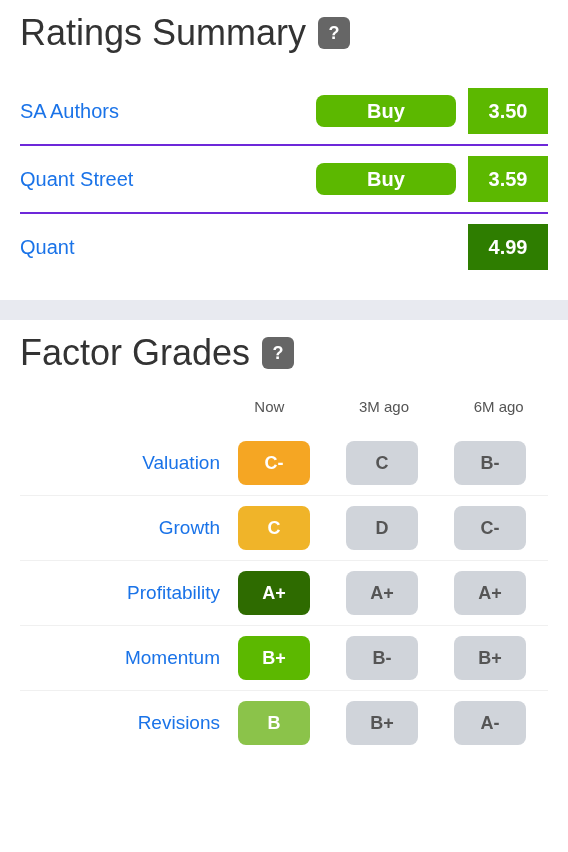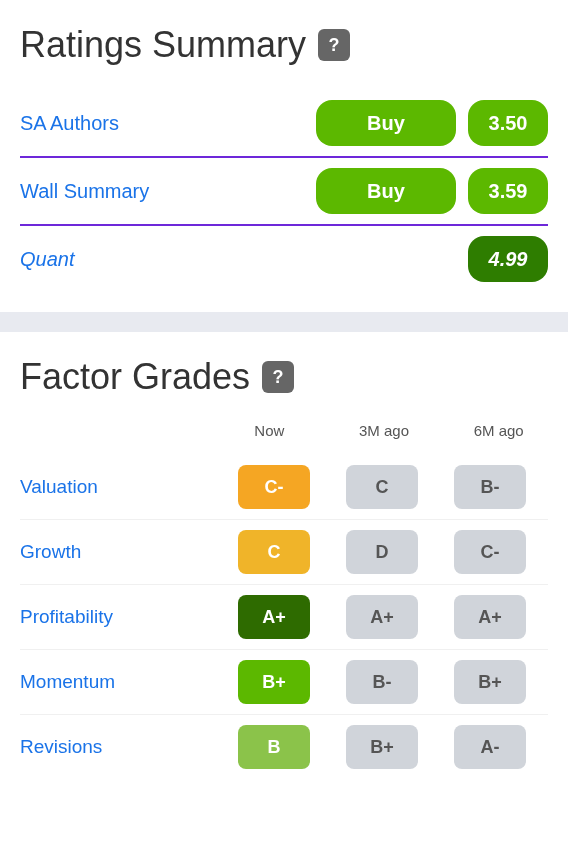--- a/index.html
+++ b/index.html
@@ -5,21 +5,21 @@
     * { box-sizing: border-box; margin: 0; padding: 0; }
     body {
       font-family: -apple-system, BlinkMacSystemFont, 'Segoe UI', Arial, sans-serif;
       background: #ffffff;
       width: 568px;
       min-height: 852px;
       color: #333;
     }
 
     .section {
-      padding: 24px 20px 20px 20px;
+      padding: 12px 20px 20px 20px;
     }
 
     .section-divider {
       height: 20px;
       background: #e8eaf0;
     }
 
     .section-title {
       font-size: 36px;
       font-weight: 400;
@@ -47,50 +47,49 @@
     
     .ratings-row {
       display: flex;
       align-items: center;
       padding: 10px 0;
       border-bottom: 2px solid #6d28d9;
     }
 
     .ratings-row:last-child {
       border-bottom: none;
-      font-style: italic;
     }
 
     .ratings-label {
       flex: 1;
       font-size: 20px;
       color: #1a73e8;
       font-weight: 400;
     }
 
     .rating-badge {
       display: inline-flex;
       align-items: center;
       justify-content: center;
       min-width: 140px;
-      height: 46px;
-      border-radius: 16px;
+      height: 32px;
+      border-radius: 8px;
       font-size: 20px;
       font-weight: 700;
       color: #fff;
       margin-right: 12px;
     }
 
     .rating-score {
       display: inline-flex;
       align-items: center;
       justify-content: center;
       min-width: 80px;
       height: 46px;
-      border-radius: 16px;
+      border-radius: 0;
       font-size: 20px;
       font-weight: 700;
       color: #fff;
     }
 
     .green-bg { background: #5cb800; }
     .dark-green-bg { background: #2e7d00; }
 
     
     .grades-header {
@@ -107,20 +106,21 @@
       font-size: 15px;
       color: #555;
       font-weight: 400;
     }
 
     .grades-row {
       display: flex;
       align-items: center;
       padding: 10px 0;
       border-bottom: 1px solid #f0f0f0;
+      text-align: right;
     }
 
     .grades-row:last-child {
       border-bottom: none;
     }
 
     .grades-label {
       width: 200px;
       font-size: 19px;
       color: #1a73e8;
@@ -161,21 +161,21 @@
     <span class="help-icon">?</span>
   </div>
 
   <div class="ratings-row">
     <span class="ratings-label">SA Authors</span>
     <span class="rating-badge green-bg">Buy</span>
     <span class="rating-score green-bg">3.50</span>
   </div>
 
   <div class="ratings-row">
-    <span class="ratings-label">Wall Summary</span>
+    <span class="ratings-label">Quant Street</span>
     <span class="rating-badge green-bg">Buy</span>
     <span class="rating-score green-bg">3.59</span>
   </div>
 
   <div class="ratings-row">
     <span class="ratings-label">Quant</span>
     <span class="rating-score dark-green-bg">4.99</span>
   </div>
 </div>
 

